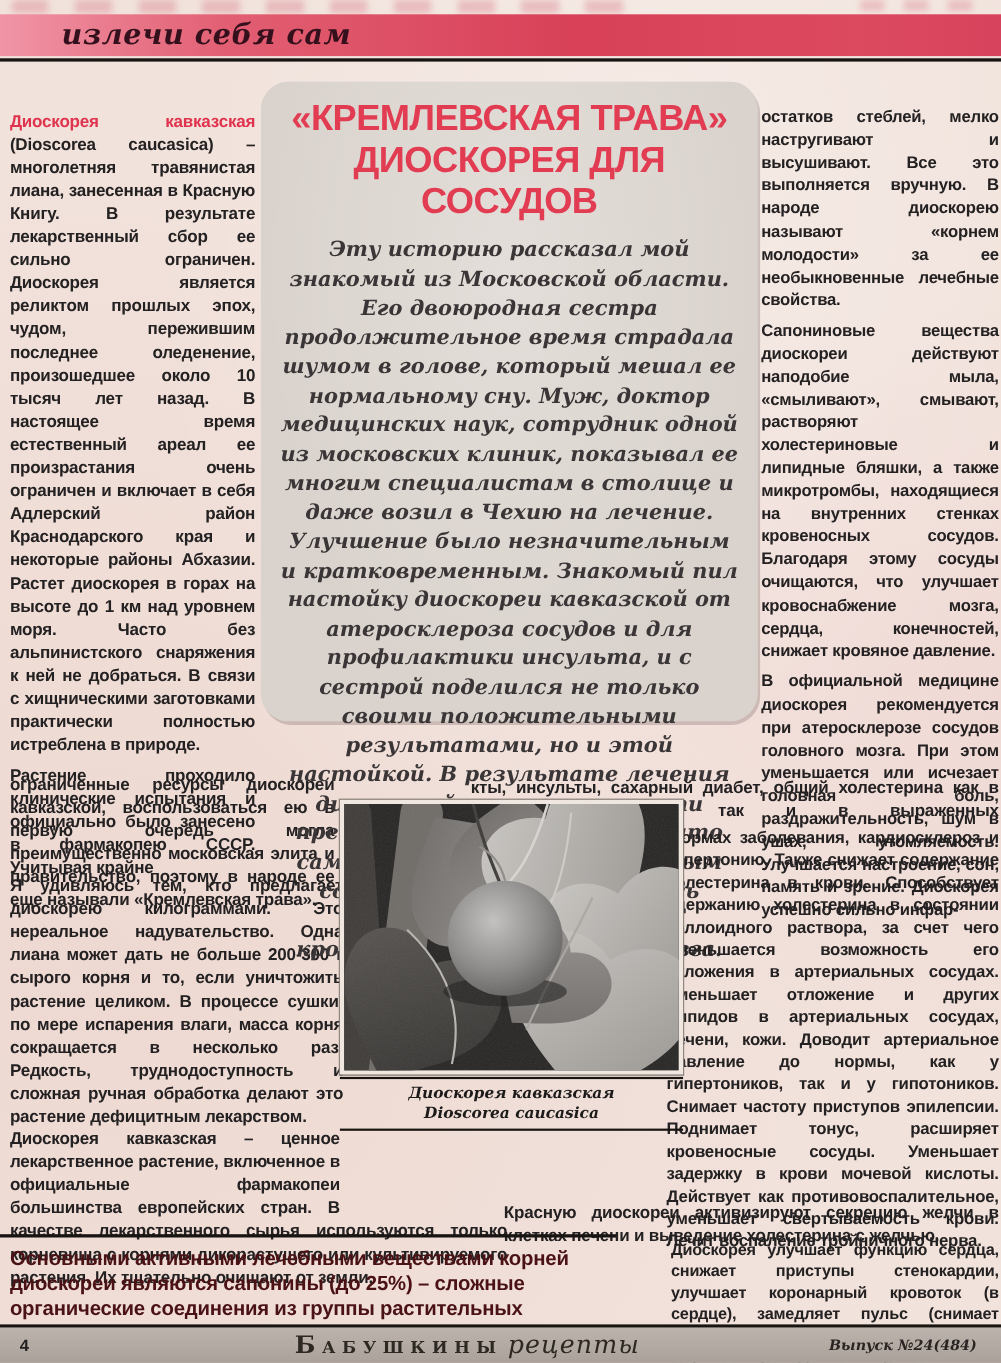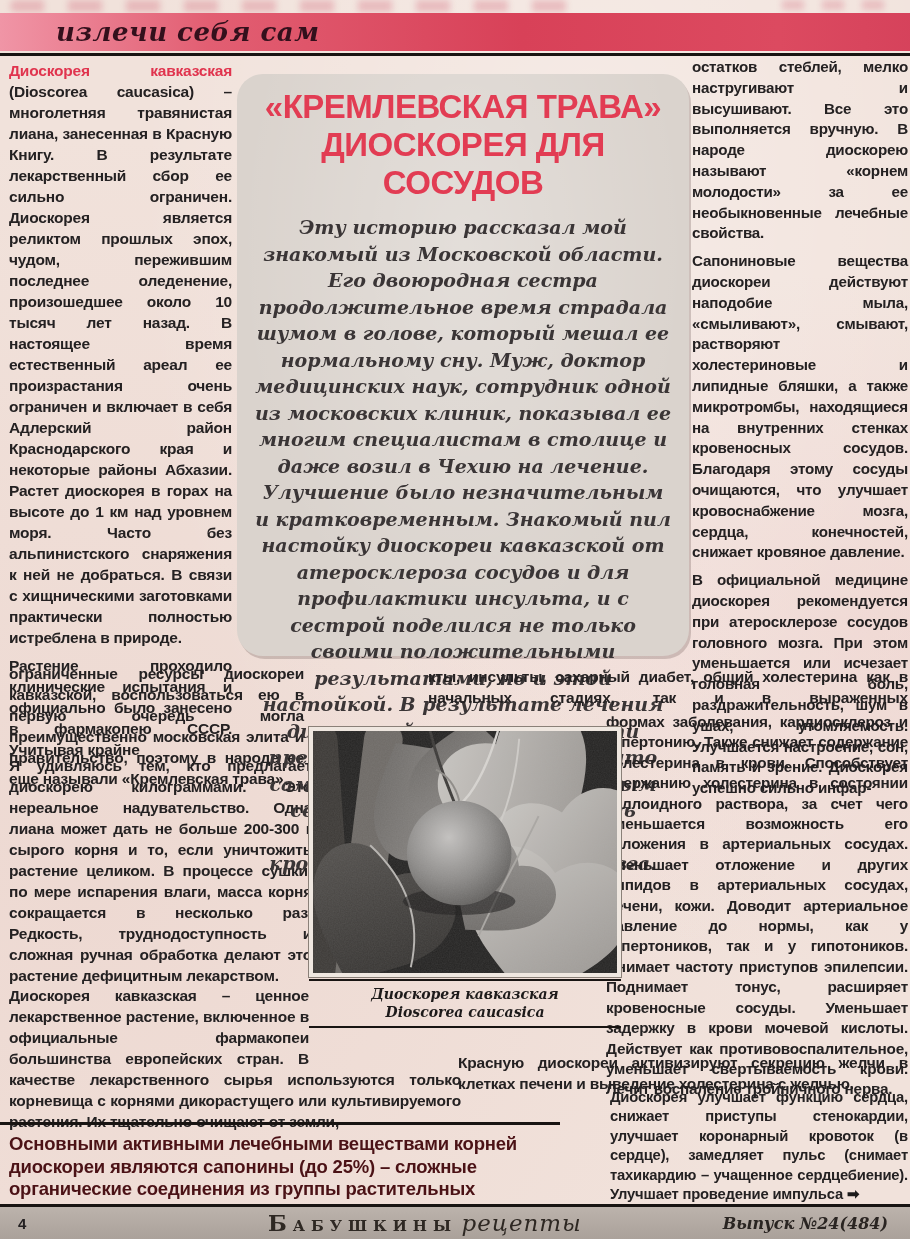--- a/index.html
+++ b/index.html
@@ -21,21 +21,21 @@
   .banner{position:absolute;left:0;top:13px;width:910px;height:38px;
     background:linear-gradient(90deg,#f095a6 0%,#e25e72 22%,#d84158 55%,#dc4a60 82%,#d4405a 100%);
     display:flex;align-items:center;padding-left:40px;}
   .banner-label{font-family:"DejaVu Serif", serif;font-style:italic;font-weight:700;
     font-size:26px;color:#33101c;padding-left:16px;letter-spacing:.5px;}
   .rule{position:absolute;background:#181412;}
   .rule-top{left:0;top:53px;width:910px;height:3px;}
 
   
   .btxt{position:absolute;text-align:justify;font-weight:700;letter-spacing:-.2px;
-    font-size:15.5px;line-height:21px;color:#242122;}
+    font-size:15.5px;line-height:21px;color:#242122;margin-top:40px;}
   .btxt p{margin:0 0 7px 0;}
   .col-left{left:9px;top:60px;width:223px;}
   .lead-red{color:#e0344e;}
   .col-right{left:692px;top:57px;width:216px;font-size:15.2px;line-height:20.8px;}
   .block-l2{left:9px;top:663px;width:437px;}
   .block-l3{left:9px;top:755px;width:303px;}
   .block-l4{left:9px;top:985px;width:452px;}
   .block-r2{left:428px;top:666px;width:480px;text-align-last:justify;}
   .block-r3{left:606px;top:712px;width:302px;font-size:15.3px;line-height:20.4px;}
   .block-r4{left:458px;top:1052px;width:450px;}
@@ -77,21 +77,21 @@
   .footer-rule{position:absolute;left:0;top:1204px;width:910px;height:3px;background:#181412;}
   .footer{position:absolute;left:0;top:1207px;width:910px;height:32px;
     background:linear-gradient(180deg,#bcb3ac,#aaa19a);
     display:flex;align-items:center;}
   .pagenum{font-weight:700;font-size:15px;color:#232021;padding-left:18px;width:250px;}
   .mag{flex:0 0 auto;color:#2e2823;white-space:nowrap;}
   .mag1{font-family:"DejaVu Serif", serif;font-weight:700;font-size:22px;
     font-variant-caps:small-caps;letter-spacing:6px;}
   .mag2{font-family:"DejaVu Serif", serif;font-style:italic;font-size:23px;letter-spacing:1px;margin-top:40px;}
   .issue{margin-left:auto;padding-right:22px;font-family:"DejaVu Serif", serif;
-    font-style:italic;font-weight:700;font-size:16px;color:#2a2522;}
+    font-style:italic;font-weight:700;font-size:13px;color:#2a2522;}
 </style>
 </head>
 <body>
 
 <div class="page">
 
   <div class="bleed"></div>
   <div class="bleed2"></div>
 
   <div class="banner">

